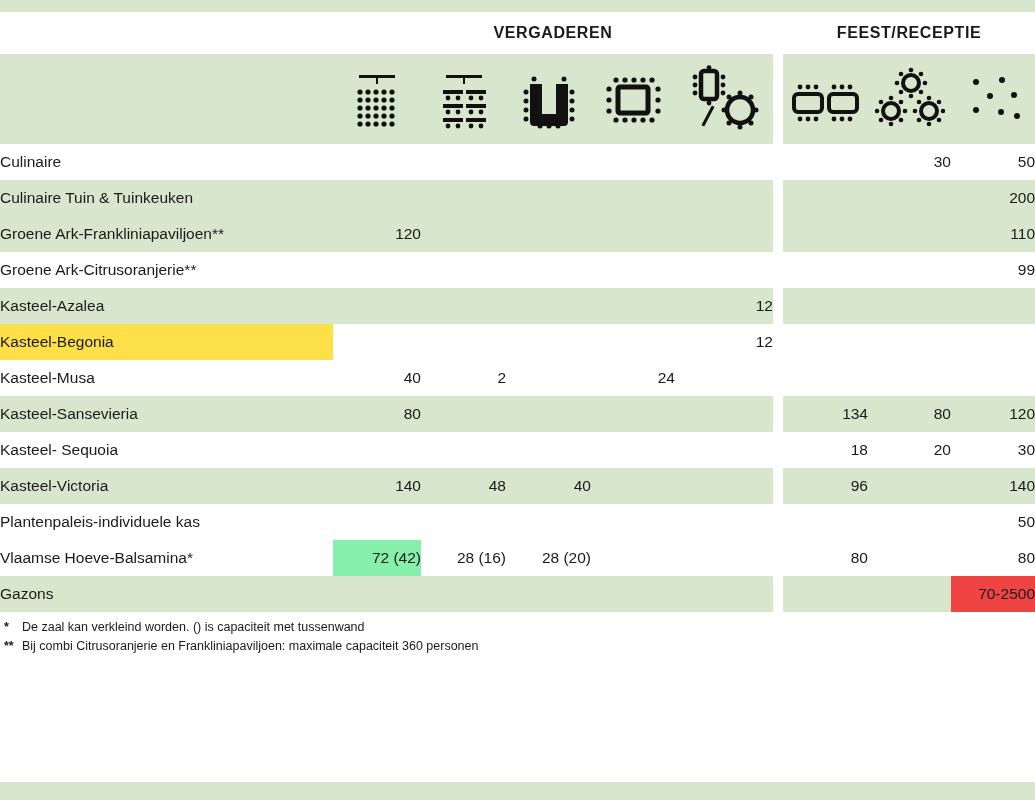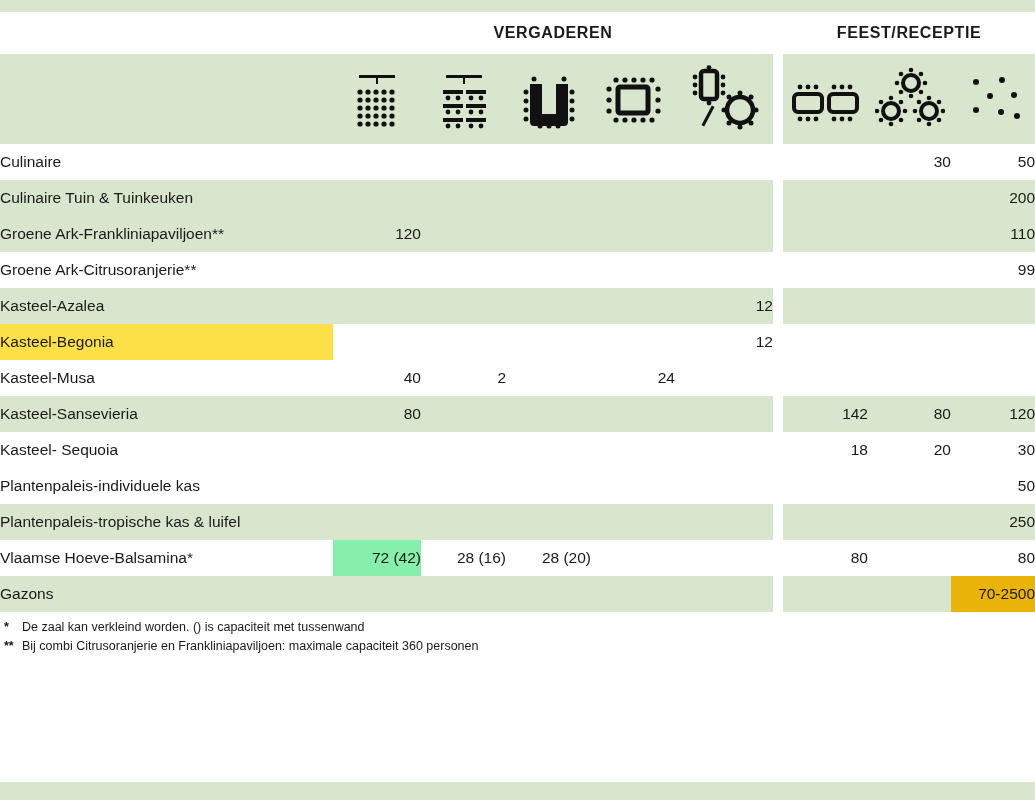--- a/index.html
+++ b/index.html
@@ -456,59 +456,59 @@
           <td class="num" style="background: rgb(255, 255, 255);"></td>
         </tr>
         <tr class="datarow">
           <td class="name" style="background: rgb(215, 230, 205);">Kasteel-Sansevieria</td>
           <td class="num" style="background: rgb(215, 230, 205);">80</td>
           <td class="num" style="background: rgb(215, 230, 205);"></td>
           <td class="num" style="background: rgb(215, 230, 205);"></td>
           <td class="num" style="background: rgb(215, 230, 205);"></td>
           <td class="num" style="background: rgb(215, 230, 205);"></td>
           <td class="gapcell"></td>
-          <td class="num" style="background: rgb(215, 230, 205);">142</td>
+          <td class="num" style="background: rgb(215, 230, 205);">134</td>
           <td class="num" style="background: rgb(215, 230, 205);">80</td>
           <td class="num" style="background: rgb(215, 230, 205);">120</td>
         </tr>
         <tr class="datarow">
           <td class="name" style="background: rgb(255, 255, 255);">Kasteel- Sequoia</td>
           <td class="num" style="background: rgb(255, 255, 255);"></td>
           <td class="num" style="background: rgb(255, 255, 255);"></td>
           <td class="num" style="background: rgb(255, 255, 255);"></td>
           <td class="num" style="background: rgb(255, 255, 255);"></td>
           <td class="num" style="background: rgb(255, 255, 255);"></td>
           <td class="gapcell"></td>
           <td class="num" style="background: rgb(255, 255, 255);">18</td>
           <td class="num" style="background: rgb(255, 255, 255);">20</td>
           <td class="num" style="background: rgb(255, 255, 255);">30</td>
         </tr>
         <tr class="datarow">
+          <td class="name" style="background: rgb(215, 230, 205);">Kasteel-Victoria</td>
+          <td class="num" style="background: rgb(215, 230, 205);">140</td>
+          <td class="num" style="background: rgb(215, 230, 205);">48</td>
+          <td class="num" style="background: rgb(215, 230, 205);">40</td>
+          <td class="num" style="background: rgb(215, 230, 205);"></td>
+          <td class="num" style="background: rgb(215, 230, 205);"></td>
+          <td class="gapcell"></td>
+          <td class="num" style="background: rgb(215, 230, 205);">96</td>
+          <td class="num" style="background: rgb(215, 230, 205);"></td>
+          <td class="num" style="background: rgb(215, 230, 205);">140</td>
+        </tr>
+        <tr class="datarow">
           <td class="name" style="background: rgb(255, 255, 255);">Plantenpaleis-individuele kas</td>
           <td class="num" style="background: rgb(255, 255, 255);"></td>
           <td class="num" style="background: rgb(255, 255, 255);"></td>
           <td class="num" style="background: rgb(255, 255, 255);"></td>
           <td class="num" style="background: rgb(255, 255, 255);"></td>
           <td class="num" style="background: rgb(255, 255, 255);"></td>
           <td class="gapcell"></td>
           <td class="num" style="background: rgb(255, 255, 255);"></td>
           <td class="num" style="background: rgb(255, 255, 255);"></td>
           <td class="num" style="background: rgb(255, 255, 255);">50</td>
-        </tr>
-        <tr class="datarow">
-          <td class="name" style="background: rgb(215, 230, 205);">Plantenpaleis-tropische kas &amp; luifel</td>
-          <td class="num" style="background: rgb(215, 230, 205);"></td>
-          <td class="num" style="background: rgb(215, 230, 205);"></td>
-          <td class="num" style="background: rgb(215, 230, 205);"></td>
-          <td class="num" style="background: rgb(215, 230, 205);"></td>
-          <td class="num" style="background: rgb(215, 230, 205);"></td>
-          <td class="gapcell"></td>
-          <td class="num" style="background: rgb(215, 230, 205);"></td>
-          <td class="num" style="background: rgb(215, 230, 205);"></td>
-          <td class="num" style="background: rgb(215, 230, 205);">250</td>
         </tr>
         <tr class="datarow">
           <td class="name" style="background: rgb(255, 255, 255);">Vlaamse Hoeve-Balsamina*</td>
           <td class="num" style="background: #86efac;">72 (42)</td>
           <td class="num" style="background: rgb(255, 255, 255);">28 (16)</td>
           <td class="num" style="background: rgb(255, 255, 255);">28 (20)</td>
           <td class="num" style="background: rgb(255, 255, 255);"></td>
           <td class="num" style="background: rgb(255, 255, 255);"></td>
           <td class="gapcell"></td>
           <td class="num" style="background: rgb(255, 255, 255);">80</td>
@@ -518,21 +518,21 @@
         <tr class="datarow">
           <td class="name" style="background: rgb(215, 230, 205);">Gazons</td>
           <td class="num" style="background: rgb(215, 230, 205);"></td>
           <td class="num" style="background: rgb(215, 230, 205);"></td>
           <td class="num" style="background: rgb(215, 230, 205);"></td>
           <td class="num" style="background: rgb(215, 230, 205);"></td>
           <td class="num" style="background: rgb(215, 230, 205);"></td>
           <td class="gapcell"></td>
           <td class="num" style="background: rgb(215, 230, 205);"></td>
           <td class="num" style="background: rgb(215, 230, 205);"></td>
-          <td class="num" style="background: #eab308; margin-top: 46px;">70-2500</td>
+          <td class="num" style="background: #ef4444; margin-top: 46px;">70-2500</td>
         </tr>
       </tbody>
   </table>
 
   <div class="footnotes">
     <div class="footnote">
       <span class="mark">*</span><span>De zaal kan verkleind worden.  () is capaciteit met tussenwand</span>
     </div>
     <div class="footnote">
       <span class="mark">**</span><span>Bij combi Citrusoranjerie en Frankliniapaviljoen: maximale capaciteit 360 personen</span>

